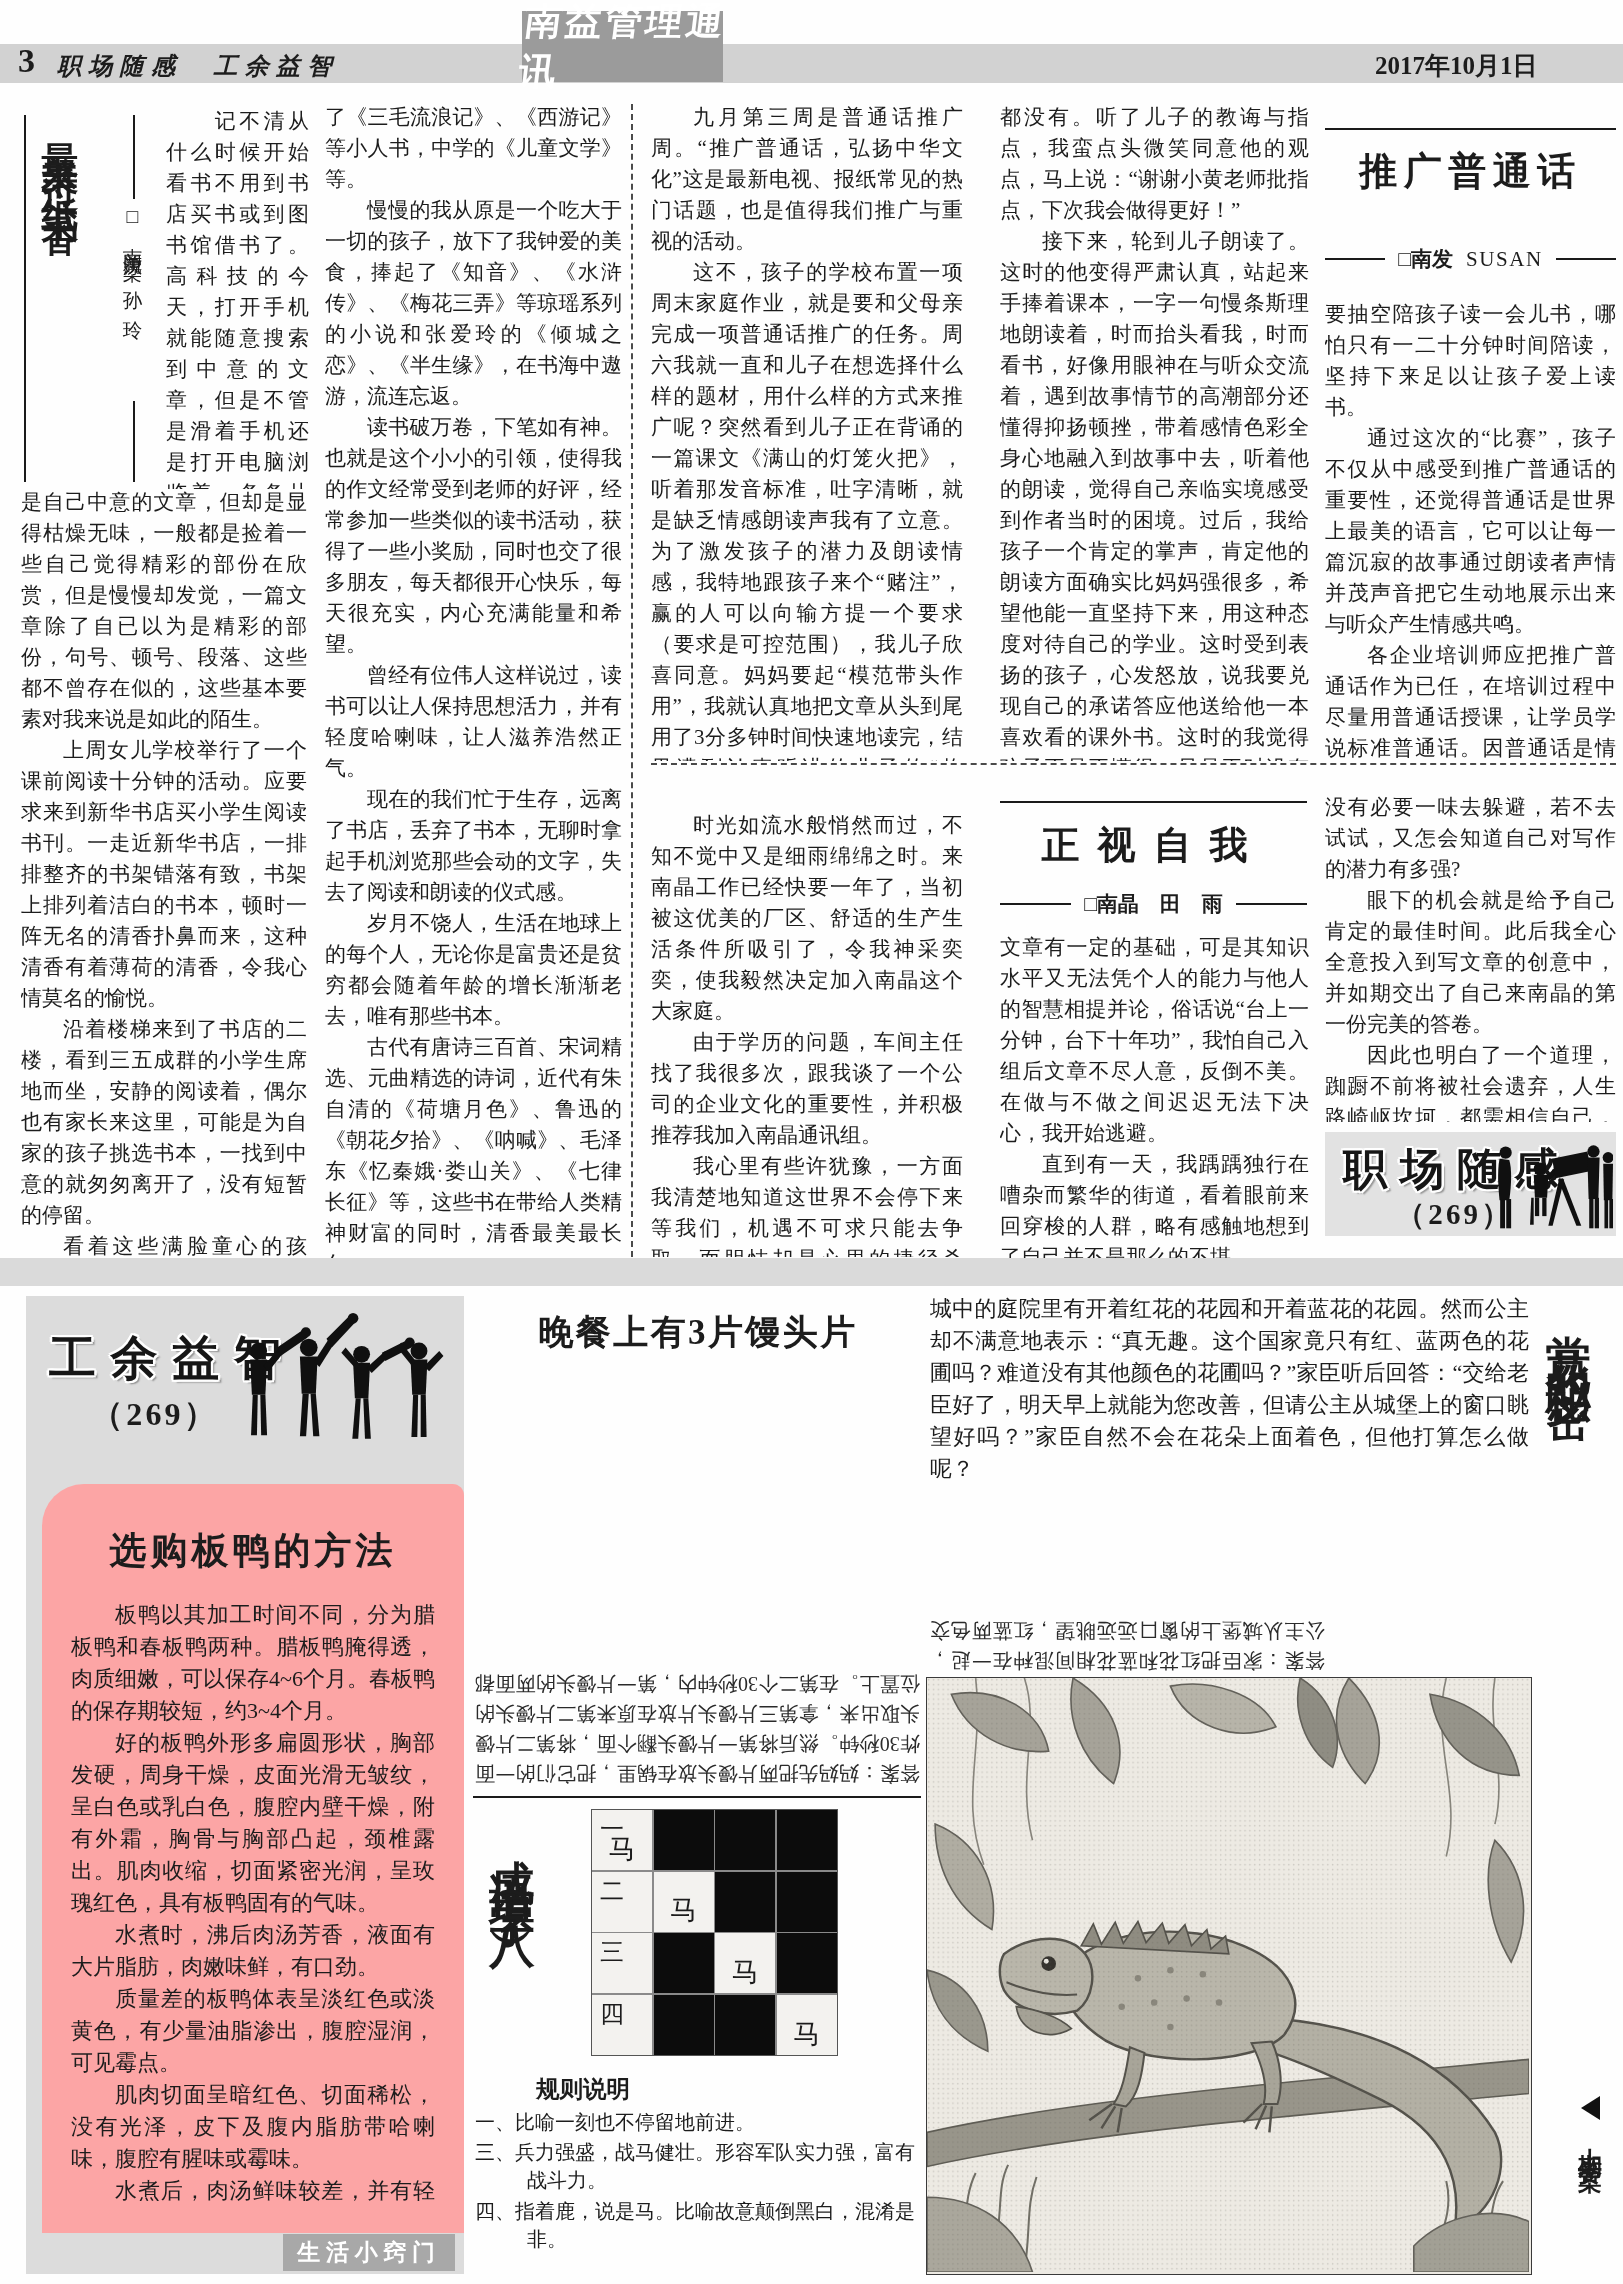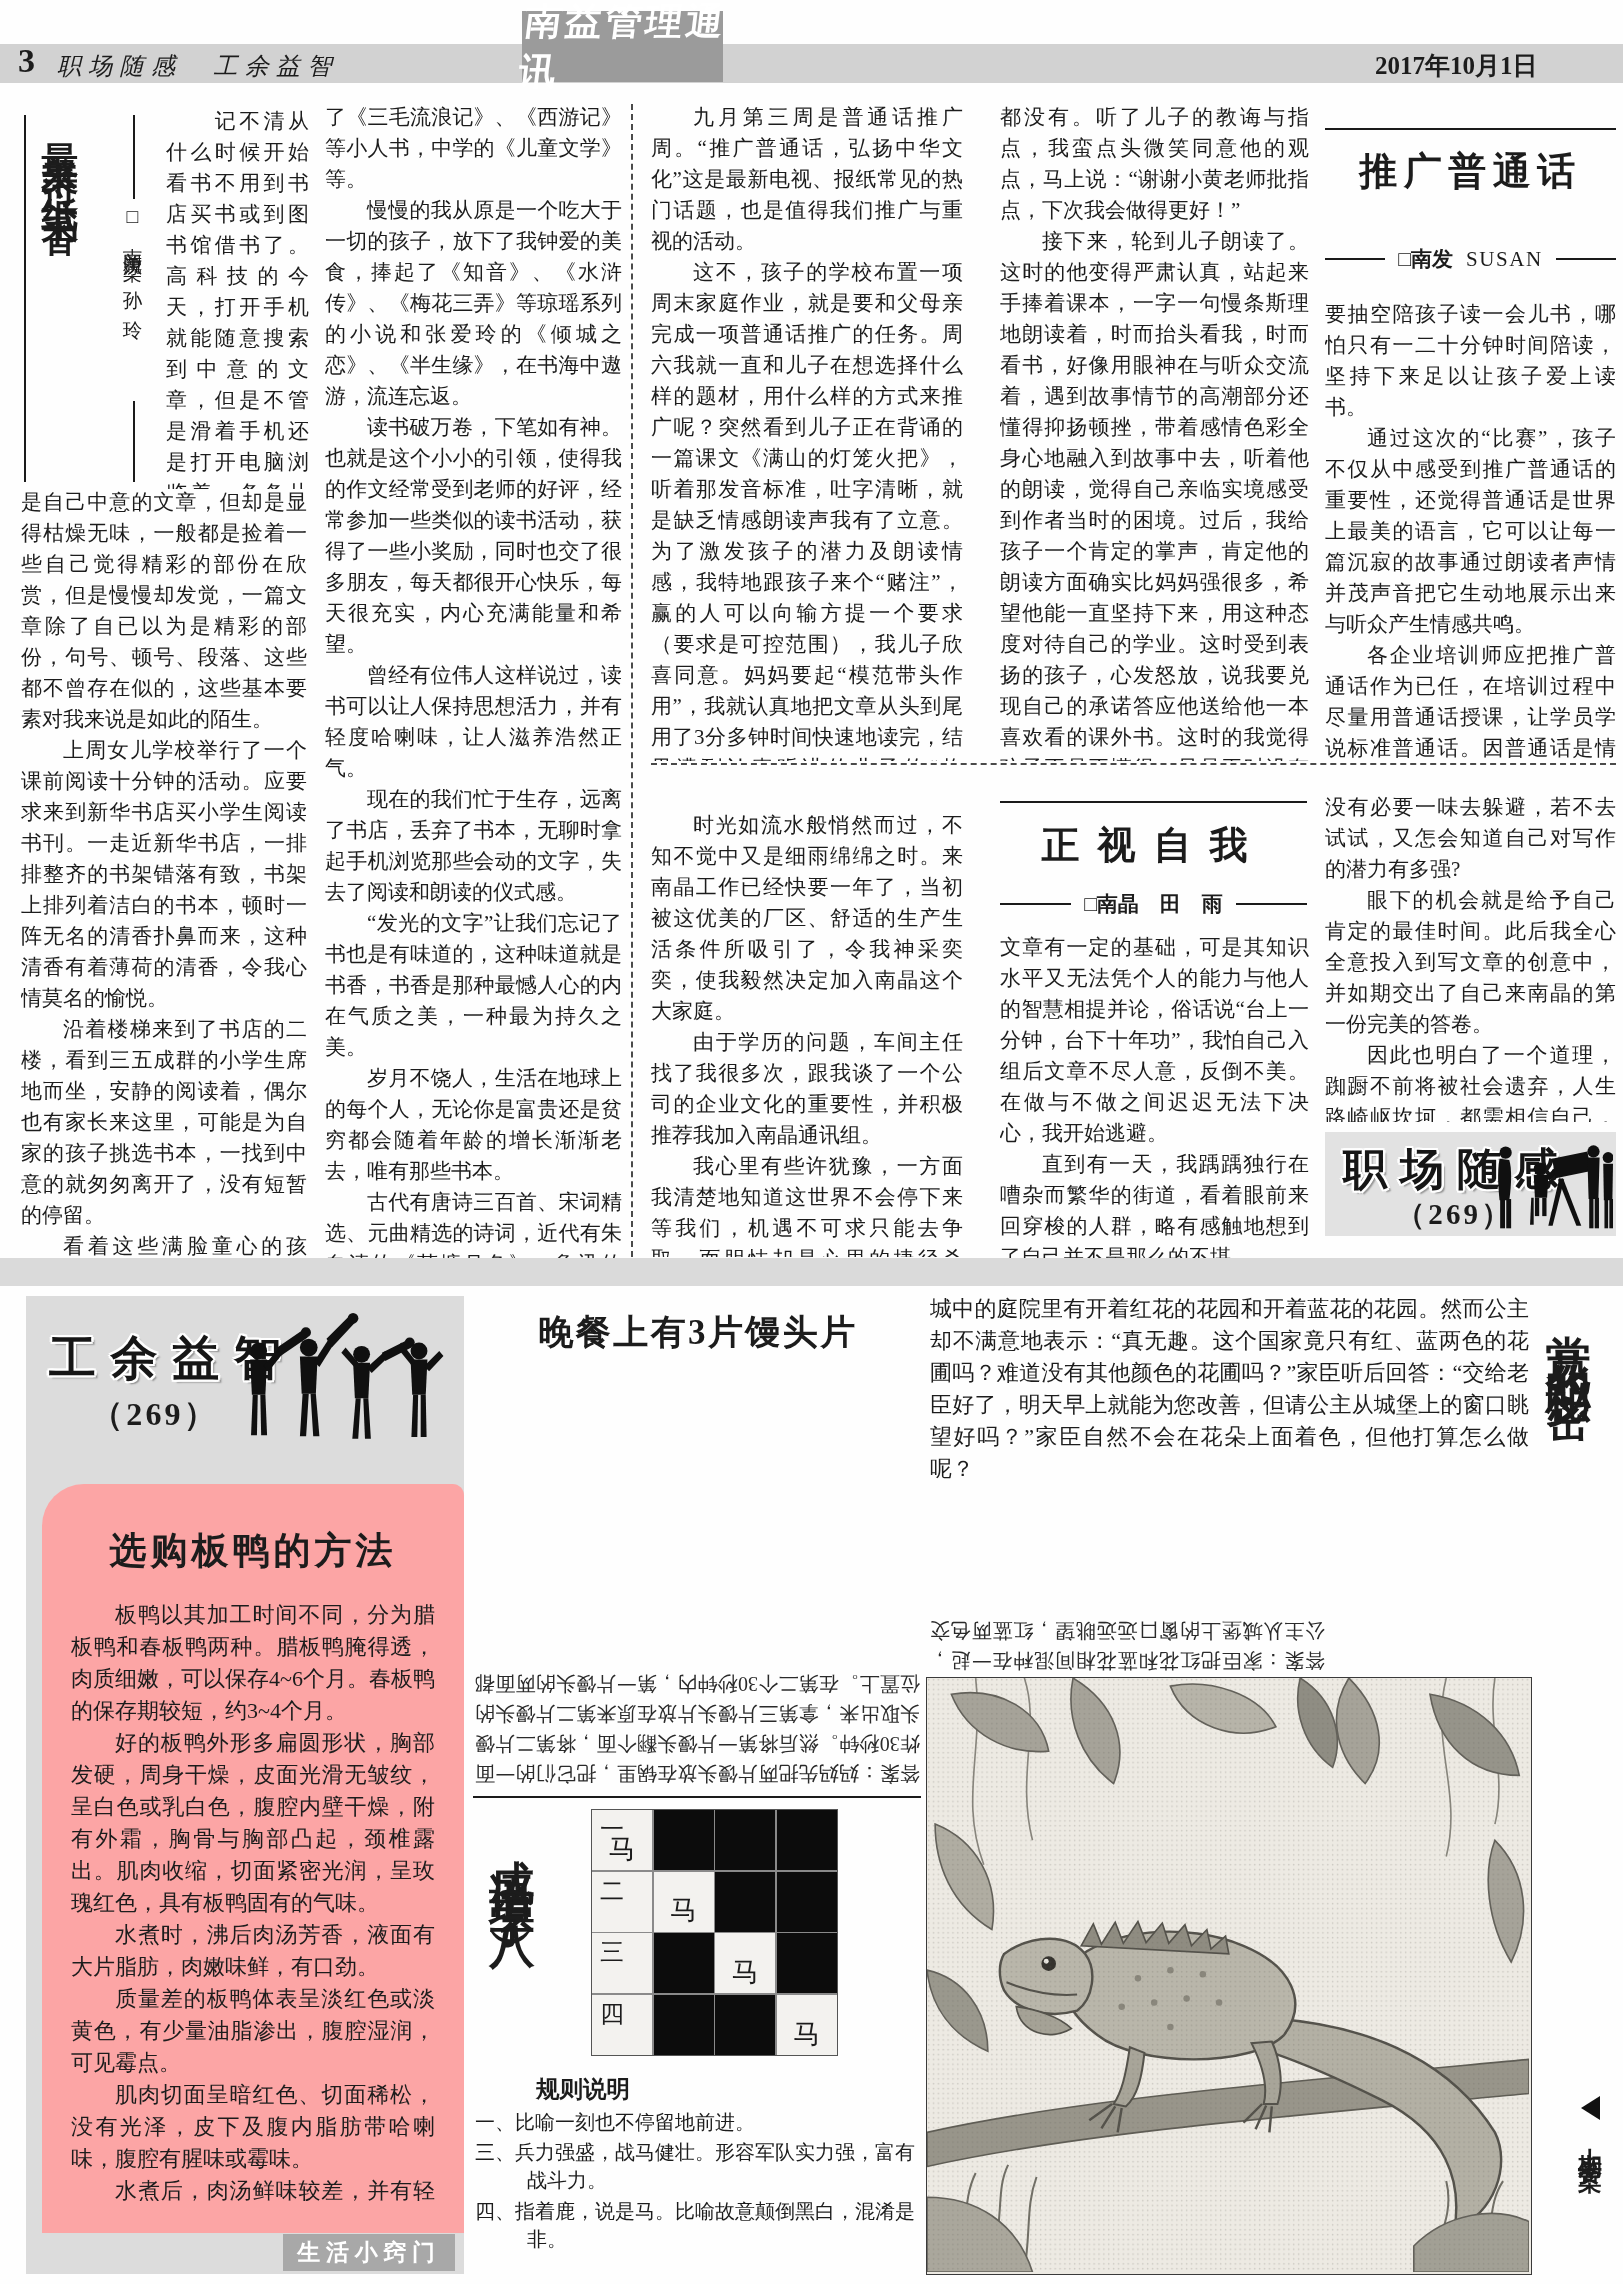--- a/index.html
+++ b/index.html
@@ -2,21 +2,21 @@
 <html style="font-size:13px"><head>
 <meta charset="utf-8">
 <style>
   html,body{margin:0;padding:0;background:#e9e9e9;}
   #page{position:relative;width:1624px;height:2284px;background:#fefefe;overflow:hidden;
         font-family:"Liberation Serif","DejaVu Serif",serif;color:#1c1c1c;}
   .abs{position:absolute;}
   
   .hstrip{background:#d2d2d2;}
   .pagenum{font-size:34px;font-weight:bold;}
-  .seclbl{font-size:24px;font-weight:normal;letter-spacing:7.3px;font-style:italic;text-align:right;}
+  .seclbl{font-size:24px;font-weight:bold;letter-spacing:7.3px;font-style:italic;text-align:right;}
   .mastbox{background:#9b9b9b;display:flex;align-items:center;justify-content:center;}
   .mast{color:#fff;font-size:37px;font-weight:bold;letter-spacing:3.2px;transform:skewX(-7deg);}
   .hdate{font-size:25px;font-weight:bold;}
   
   .col{font-size:21px;line-height:31px;text-align:justify;overflow:hidden;}
   .paras p{margin:0;text-indent:2em;}
   .paras p.flush{text-indent:0;}
   .vert{writing-mode:vertical-rl;text-orientation:mixed;}
   .rule{background:#1a1a1a;}
   .vdash{border-left:2.4px dashed #4a4a4a;}
@@ -89,21 +89,20 @@
       <p>上周女儿学校举行了一个课前阅读十分钟的活动。应要求来到新华书店买小学生阅读书刊。一走近新华书店，一排排整齐的书架错落有致，书架上排列着洁白的书本，顿时一阵无名的清香扑鼻而来，这种清香有着薄荷的清香，令我心情莫名的愉悦。</p>
       <p>沿着楼梯来到了书店的二楼，看到三五成群的小学生席地而坐，安静的阅读着，偶尔也有家长来这里，可能是为自家的孩子挑选书本，一找到中意的就匆匆离开了，没有短暂的停留。</p>
       <p>看着这些满脸童心的孩子，我也想起了我的童年。</p>
     </div>
   <div class="abs col paras" style="left:325px;top:102px;width:297px;height:1156px;">
       <p class="flush">了《三毛流浪记》、《西游记》等小人书，中学的《儿童文学》等。</p>
       <p>慢慢的我从原是一个吃大于一切的孩子，放下了我钟爱的美食，捧起了《知音》、《水浒传》、《梅花三弄》等琼瑶系列的小说和张爱玲的《倾城之恋》、《半生缘》，在书海中遨游，流连忘返。</p>
       <p>读书破万卷，下笔如有神。也就是这个小小的引领，使得我的作文经常受到老师的好评，经常参加一些类似的读书活动，获得了一些小奖励，同时也交了很多朋友，每天都很开心快乐，每天很充实，内心充满能量和希望。</p>
       <p>曾经有位伟人这样说过，读书可以让人保持思想活力，并有轻度哈喇味，让人滋养浩然正气。</p>
       <p>现在的我们忙于生存，远离了书店，丢弃了书本，无聊时拿起手机浏览那些会动的文字，失去了阅读和朗读的仪式感。</p>
-      <p>“发光的文字”让我们忘记了书也是有味道的，这种味道就是书香，书香是那种最憾人心的内在气质之美，一种最为持久之美。</p>
       <p>岁月不饶人，生活在地球上的每个人，无论你是富贵还是贫穷都会随着年龄的增长渐渐老去，唯有那些书本。</p>
       <p>古代有唐诗三百首、宋词精选、元曲精选的诗词，近代有朱自清的《荷塘月色》、鲁迅的《朝花夕拾》、《呐喊》、毛泽东《忆秦娥·娄山关》、《七律长征》等，这些书在带给人类精神财富的同时，清香最美最长久。</p>
     </div>
 
   <div class="abs vdash" style="left:631px;top:104px;height:1153px;"></div>
 
   <div class="abs col paras" style="left:651px;top:102px;width:312px;height:659px;">
       <p>九月第三周是普通话推广周。“推广普通话，弘扬中华文化”这是最新电视、报纸常见的热门话题，也是值得我们推广与重视的活动。</p>
       <p>这不，孩子的学校布置一项周末家庭作业，就是要和父母亲完成一项普通话推广的任务。周六我就一直和儿子在想选择什么样的题材，用什么样的方式来推广呢？突然看到儿子正在背诵的一篇课文《满山的灯笼火把》，听着那发音标准，吐字清晰，就是缺乏情感朗读声我有了立意。为了激发孩子的潜力及朗读情感，我特地跟孩子来个“赌注”，赢的人可以向输方提一个要求（要求是可控范围），我儿子欣喜同意。妈妈要起“模范带头作用”，我就认真地把文章从头到尾用了3分多钟时间快速地读完，结果遭到认真听讲的儿子的“炮轰”，说我的口音实在太不标准，“fa”、“hua”老是分不清楚，还有就是太快，一点节奏与停顿感</p>
     </div>

